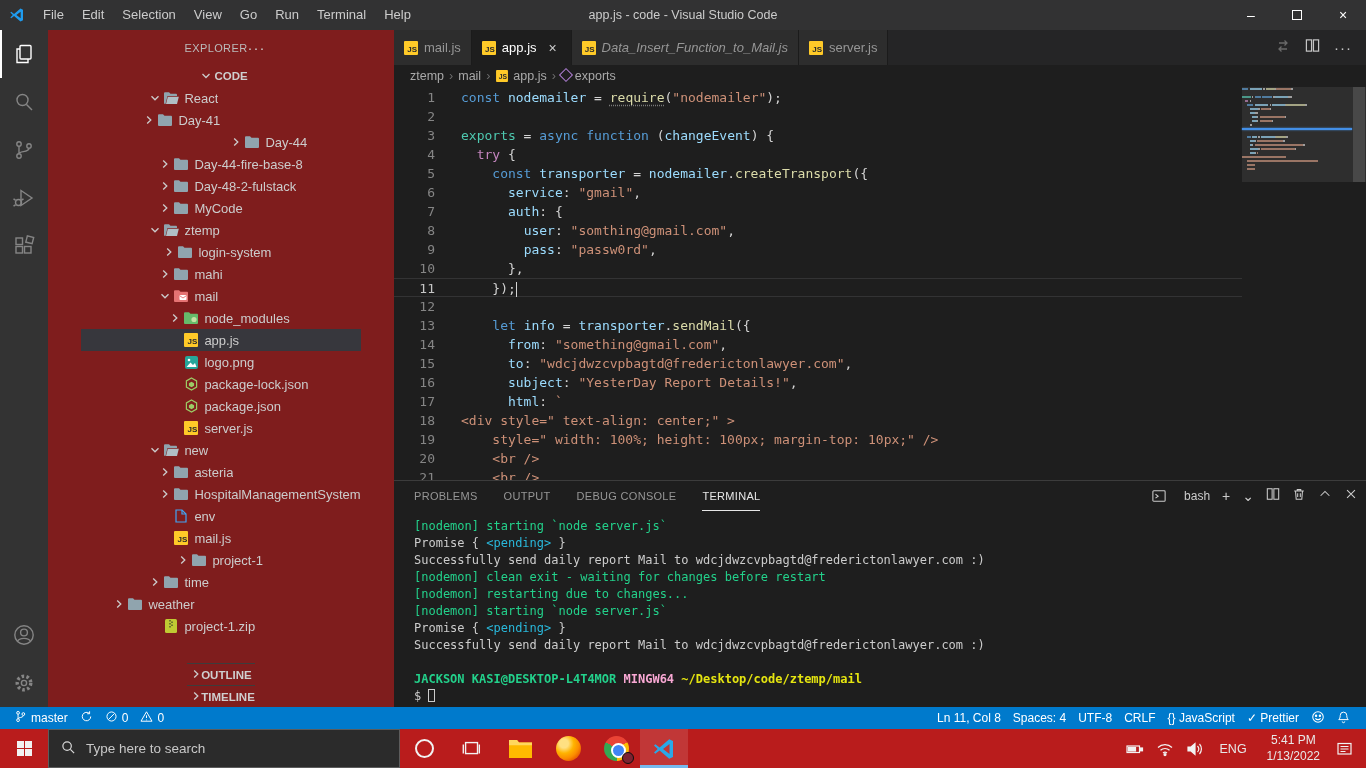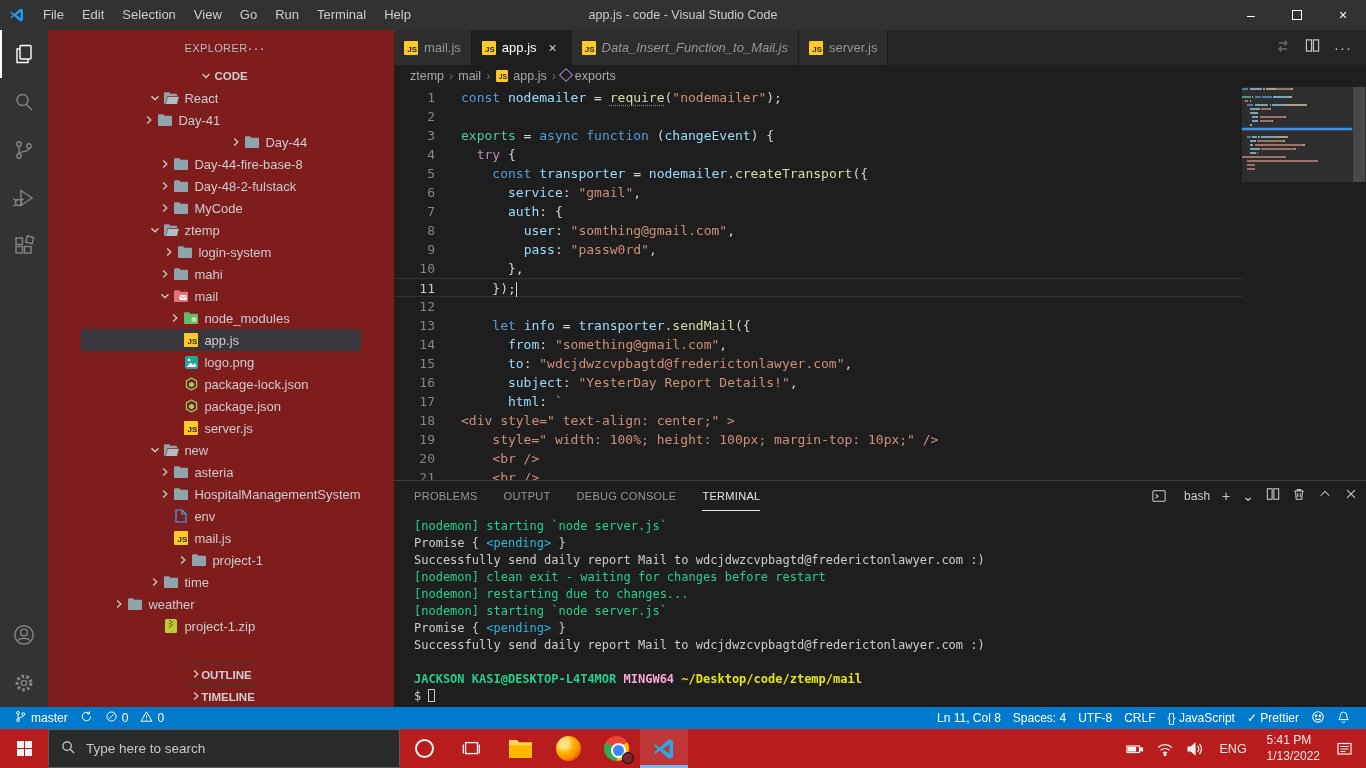--- a/index.html
+++ b/index.html
@@ -137,21 +137,21 @@
         background:radial-gradient(circle at 32% 30%, #ffe082 0 18%, #ffb300 40%, #fb8c00 62%, #e65100 82%, #b71c1c 100%); }
   .chrome { width:25px; height:25px; border-radius:50%; position:relative;
         background:conic-gradient(from -60deg, #ea4335 0 120deg, #fbbc05 120deg 240deg, #34a853 240deg 360deg); }
   .chrome::after { content:""; position:absolute; left:7px; top:7px; width:11px; height:11px; border-radius:50%;
         background:#4285f4; border:2.5px solid #ffffff; }
   .chrome-badge { position:absolute; right:6px; bottom:4px; width:12px; height:12px; border-radius:50%;
         background:#7c2230; border:1px solid #0e0e0e; }
   .tk-tray { margin-left:auto; display:flex; align-items:center; gap:4px; padding-right:8px; }
   .tray-ic { width:26px; display:flex; justify-content:center; align-items:center; }
   .tk-lang { font-size:12.5px; padding:0 8px; }
-  .tk-clock { font-size:12px; text-align:left; line-height:1.3; padding:0 8px; }
+  .tk-clock { font-size:12px; text-align:center; line-height:1.3; padding:0 8px; }
   .tray-ic svg { stroke:#f2f2f2; fill:none; stroke-width:1.2; }
 </style>
 </head>
 <body>
 
 <div class="app">
 
   <div class="titlebar">
     <div class="tb-logo">
       <svg width="16" height="16" viewBox="0 0 24 24">

